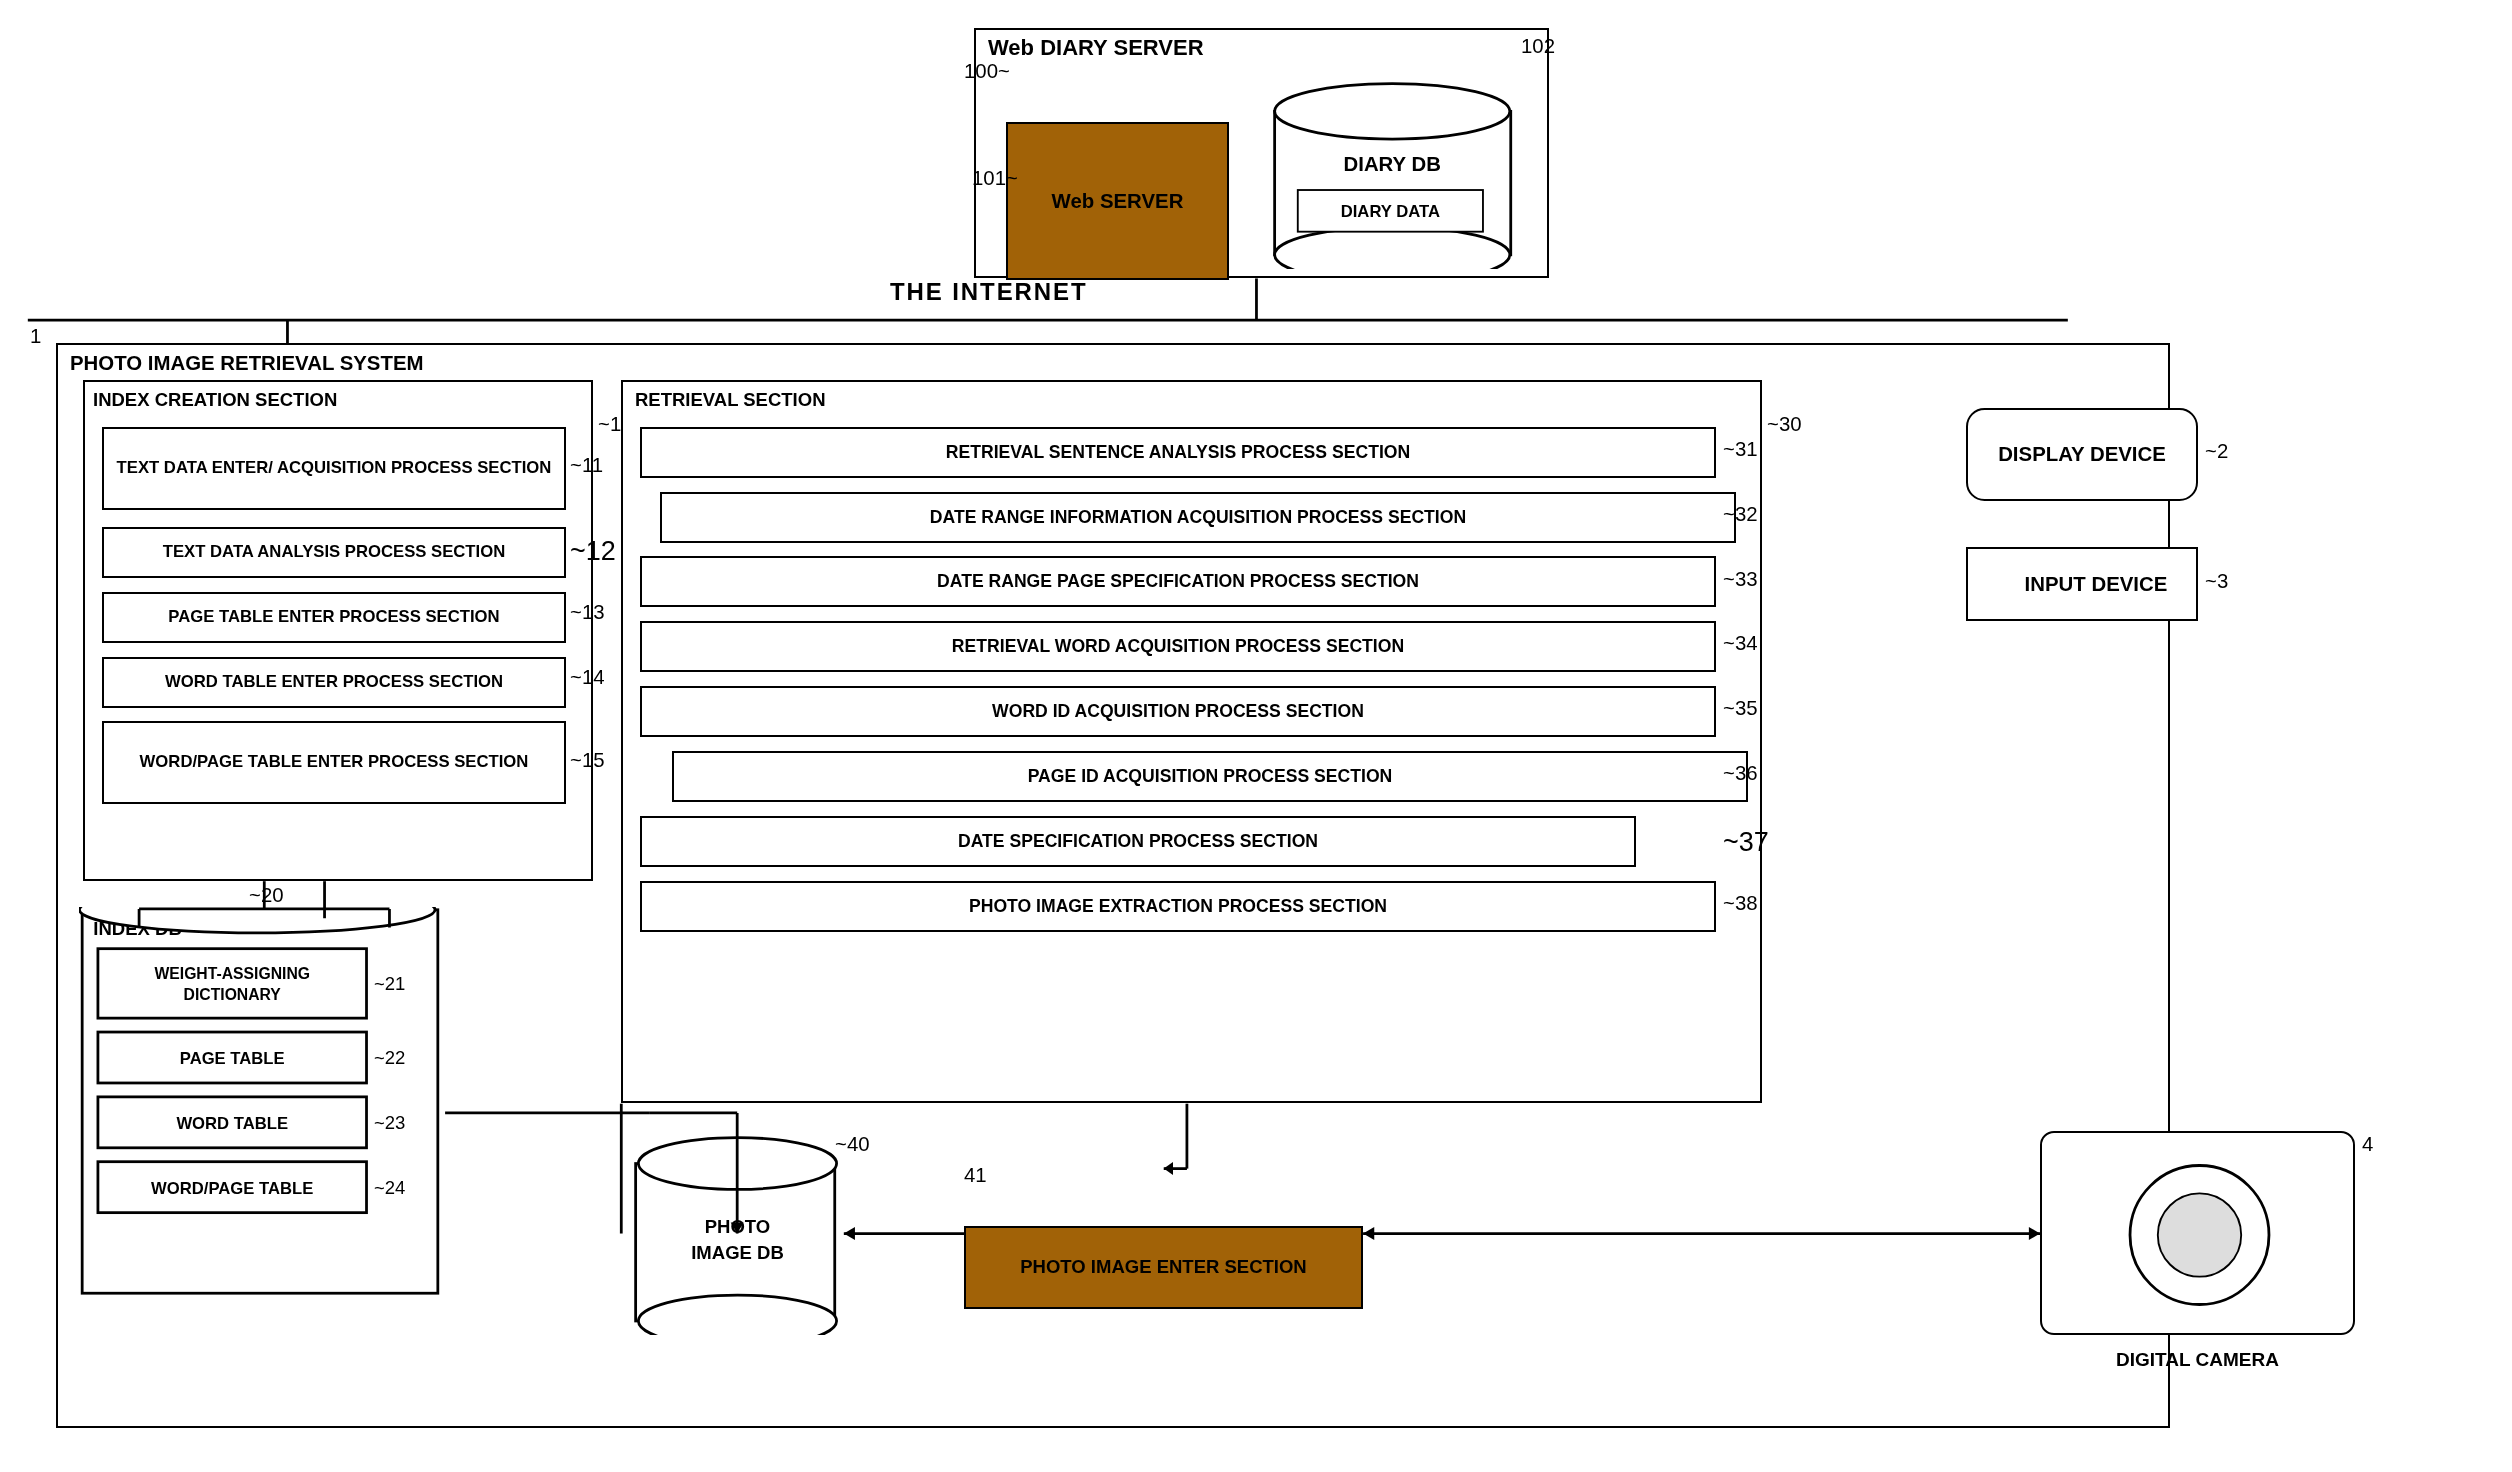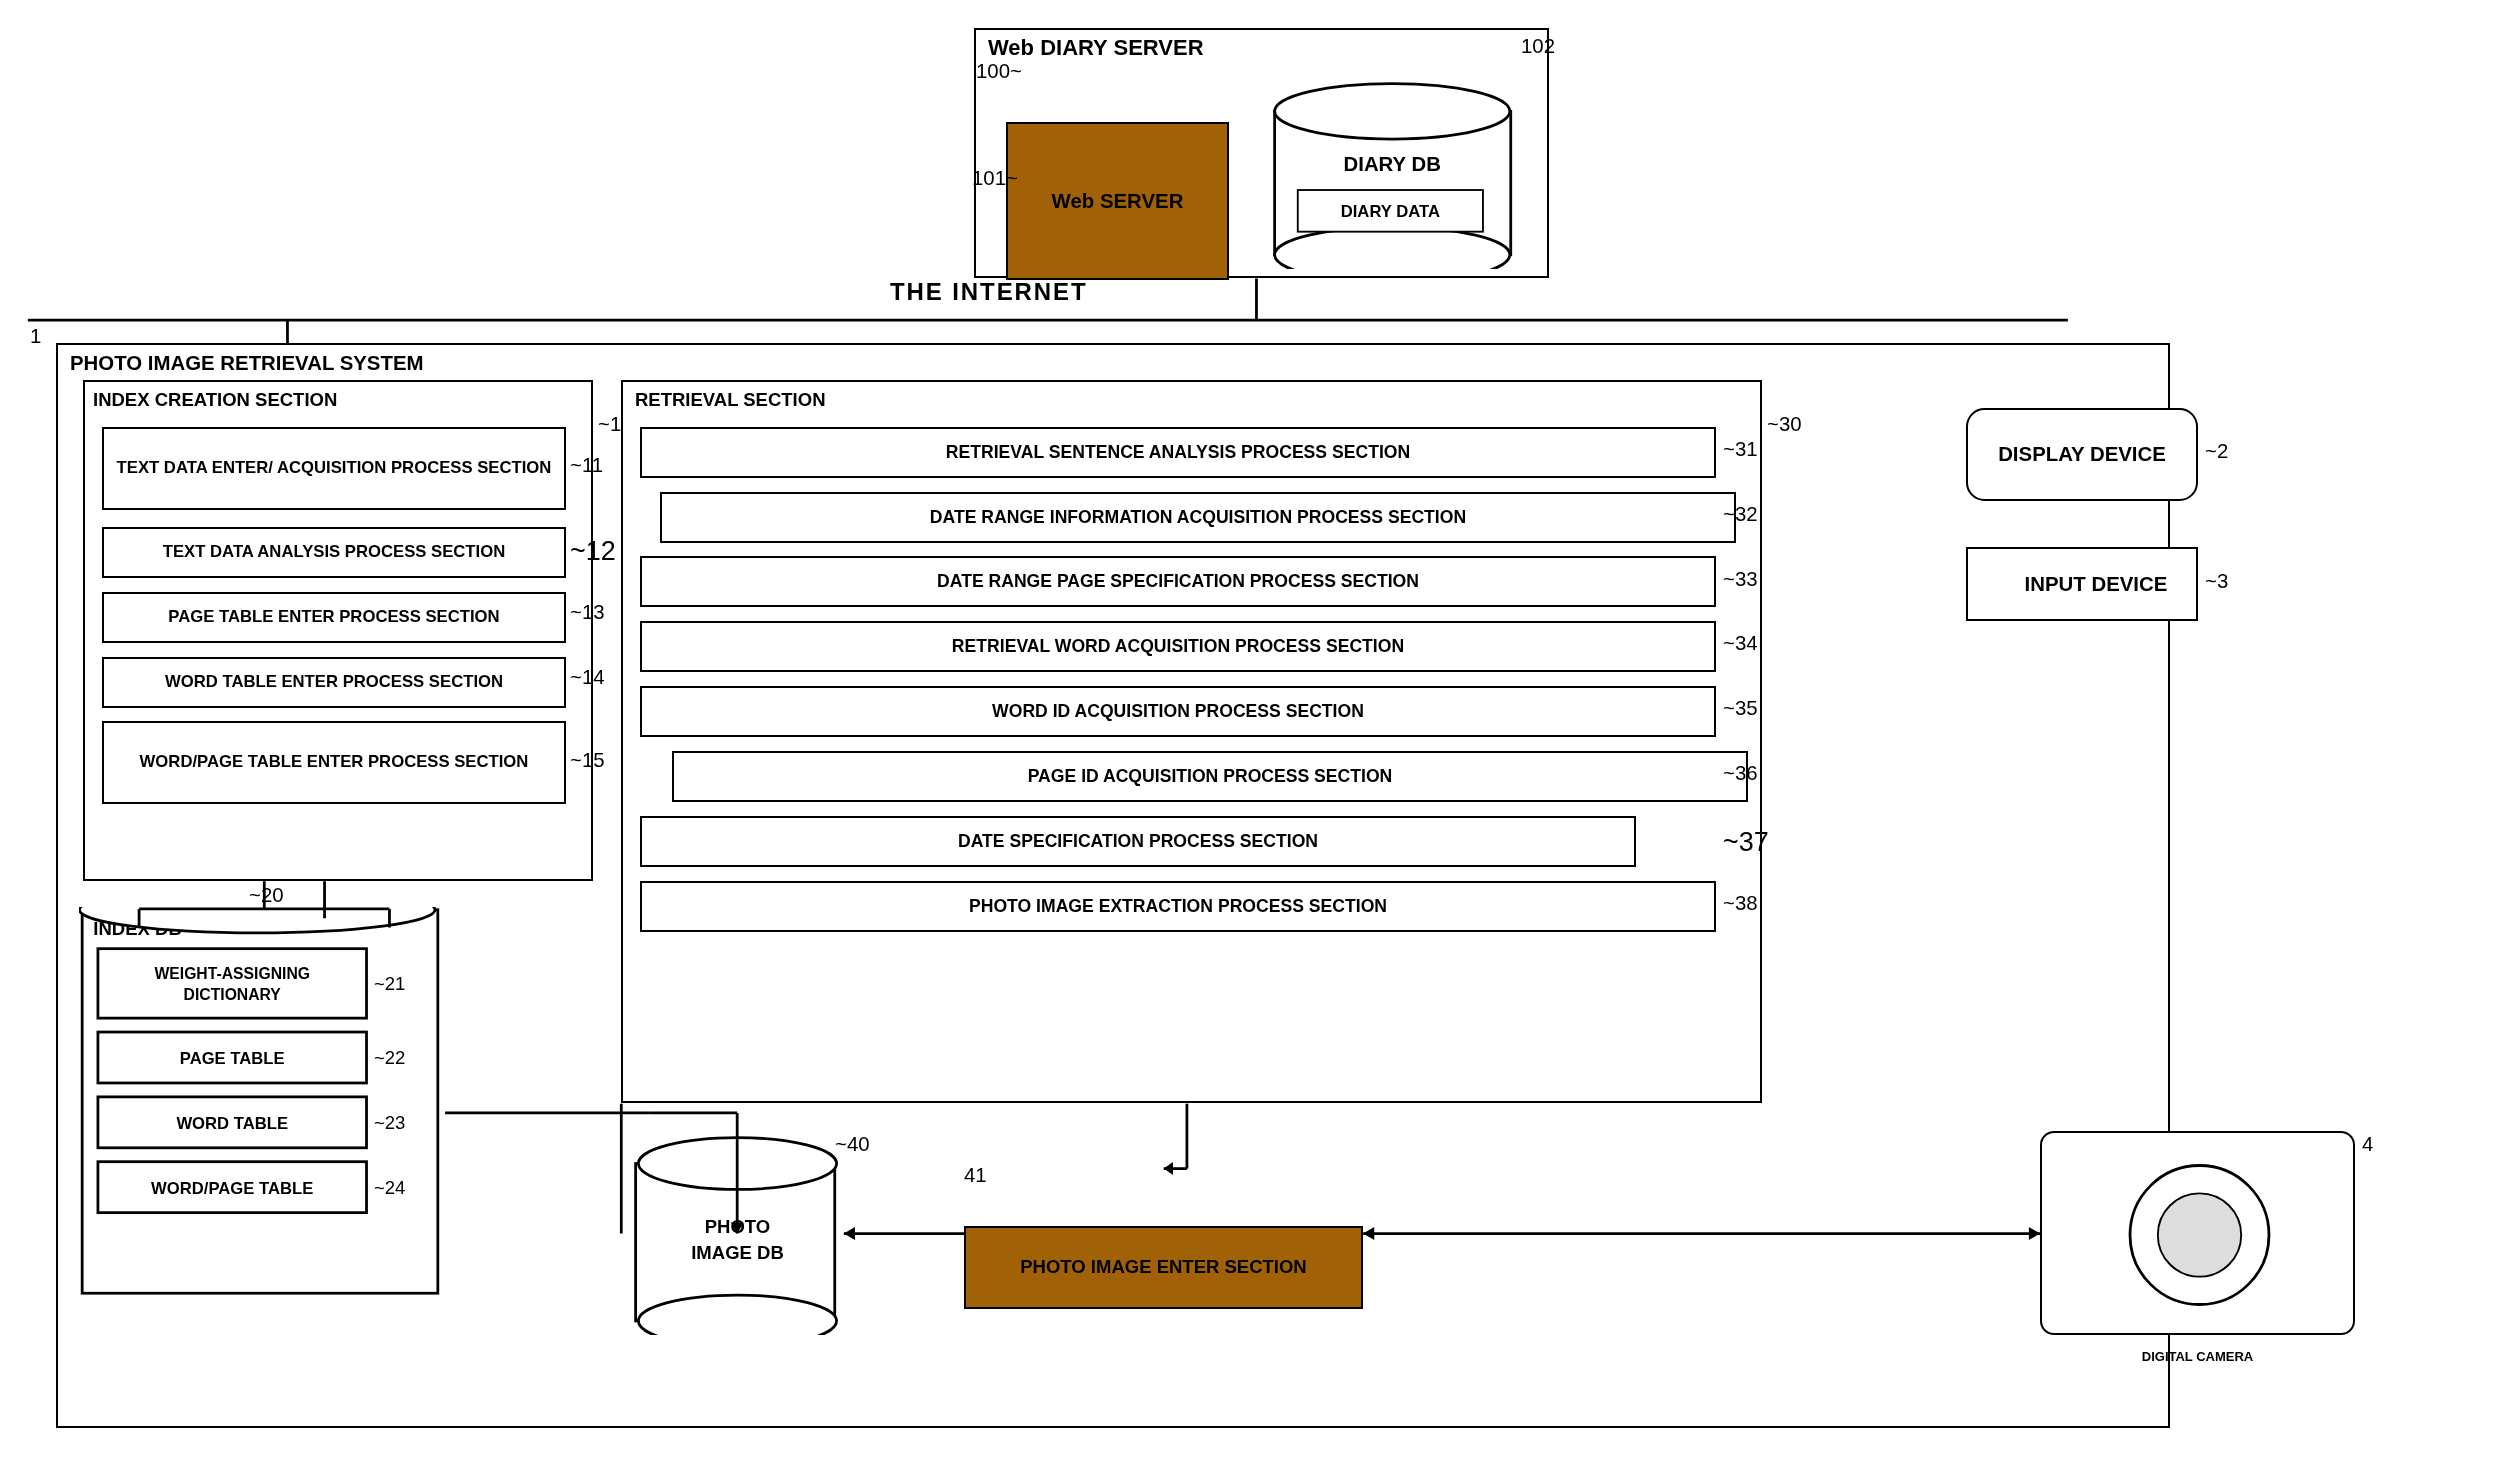--- a/index.html
+++ b/index.html
@@ -141,21 +141,21 @@
     <line x1="470" y1="1210" x2="660" y2="1210" stroke="#000" stroke-width="3"></line>
     <line x1="660" y1="1210" x2="660" y2="1325" stroke="#000" stroke-width="3"></line>
     <line x1="660" y1="1325" x2="730" y2="1325" stroke="#000" stroke-width="3"></line>
 
     <line x1="660" y1="1190" x2="660" y2="1210" stroke="#000" stroke-width="3"></line>
   </svg>
 
   <div style="position:absolute; left:974px; top:28px; width:575px; height:250px; border:2.8px solid #000; background:#fff;">
   </div>
   <div style="position:absolute; left:988px; top:35px; font-size:22px; font-weight:bold;">Web DIARY SERVER</div>
-  <div style="position:absolute; left:964px; top:60px; font-size:20.4px;margin-left:12px;">100~</div>
+  <div style="position:absolute; left:964px; top:60px; font-size:20.4px;">100~</div>
 
   <div class="box" style="left:1006px; top:88px; width:223px; height:158px;">
     <span>Web SERVER</span>
   </div>
   <div style="position:absolute; left:972px; top:167px; font-size:20.4px;">101~</div>
 
   <div style="position:absolute; left:1270px; top:74px; width:250px; height:195px;">
     <svg width="250" height="195" viewBox="0 0 270 210">
 
       <rect x="5" y="40" width="255" height="155" fill="#fff" stroke="#000" stroke-width="3"></rect>
@@ -309,21 +309,21 @@
   </div>
   <div style="position:absolute; left:964px; top:1164px; font-size:20.4px;">41</div>
 
   <div id="digital-camera-outer">
 
     <svg width="315" height="204" style="position:absolute;top:0;left:0;" viewBox="0 0 340 220">
       <circle cx="170" cy="110" r="75" fill="#fff" stroke="#000" stroke-width="3"></circle>
       <circle cx="170" cy="110" r="45" fill="#ddd" stroke="#000" stroke-width="2"></circle>
     </svg>
   </div>
-  <div style="position:absolute; left:2049px; top:1349px; font-size:13px; font-weight:bold; text-align:center; width:297px;">DIGITAL CAMERA</div>
+  <div style="position:absolute; left:2049px; top:1349px; font-size:19px; font-weight:bold; text-align:center; width:297px;">DIGITAL CAMERA</div>
   <div style="position:absolute; left:2362px; top:1133px; font-size:20.4px;">4</div>
 
   <svg style="position:absolute;top:0;left:0;width:2512px;height:1473px;pointer-events:none;" viewBox="0 0 2709 1588" width="2512" height="1473">
 
     <line x1="285" y1="950" x2="285" y2="980" stroke="#000" stroke-width="3"></line>
 
     <line x1="150" y1="980" x2="420" y2="980" stroke="#000" stroke-width="3"></line>
     <line x1="150" y1="980" x2="150" y2="1000" stroke="#000" stroke-width="3"></line>
     <line x1="420" y1="980" x2="420" y2="1000" stroke="#000" stroke-width="3"></line>
 

